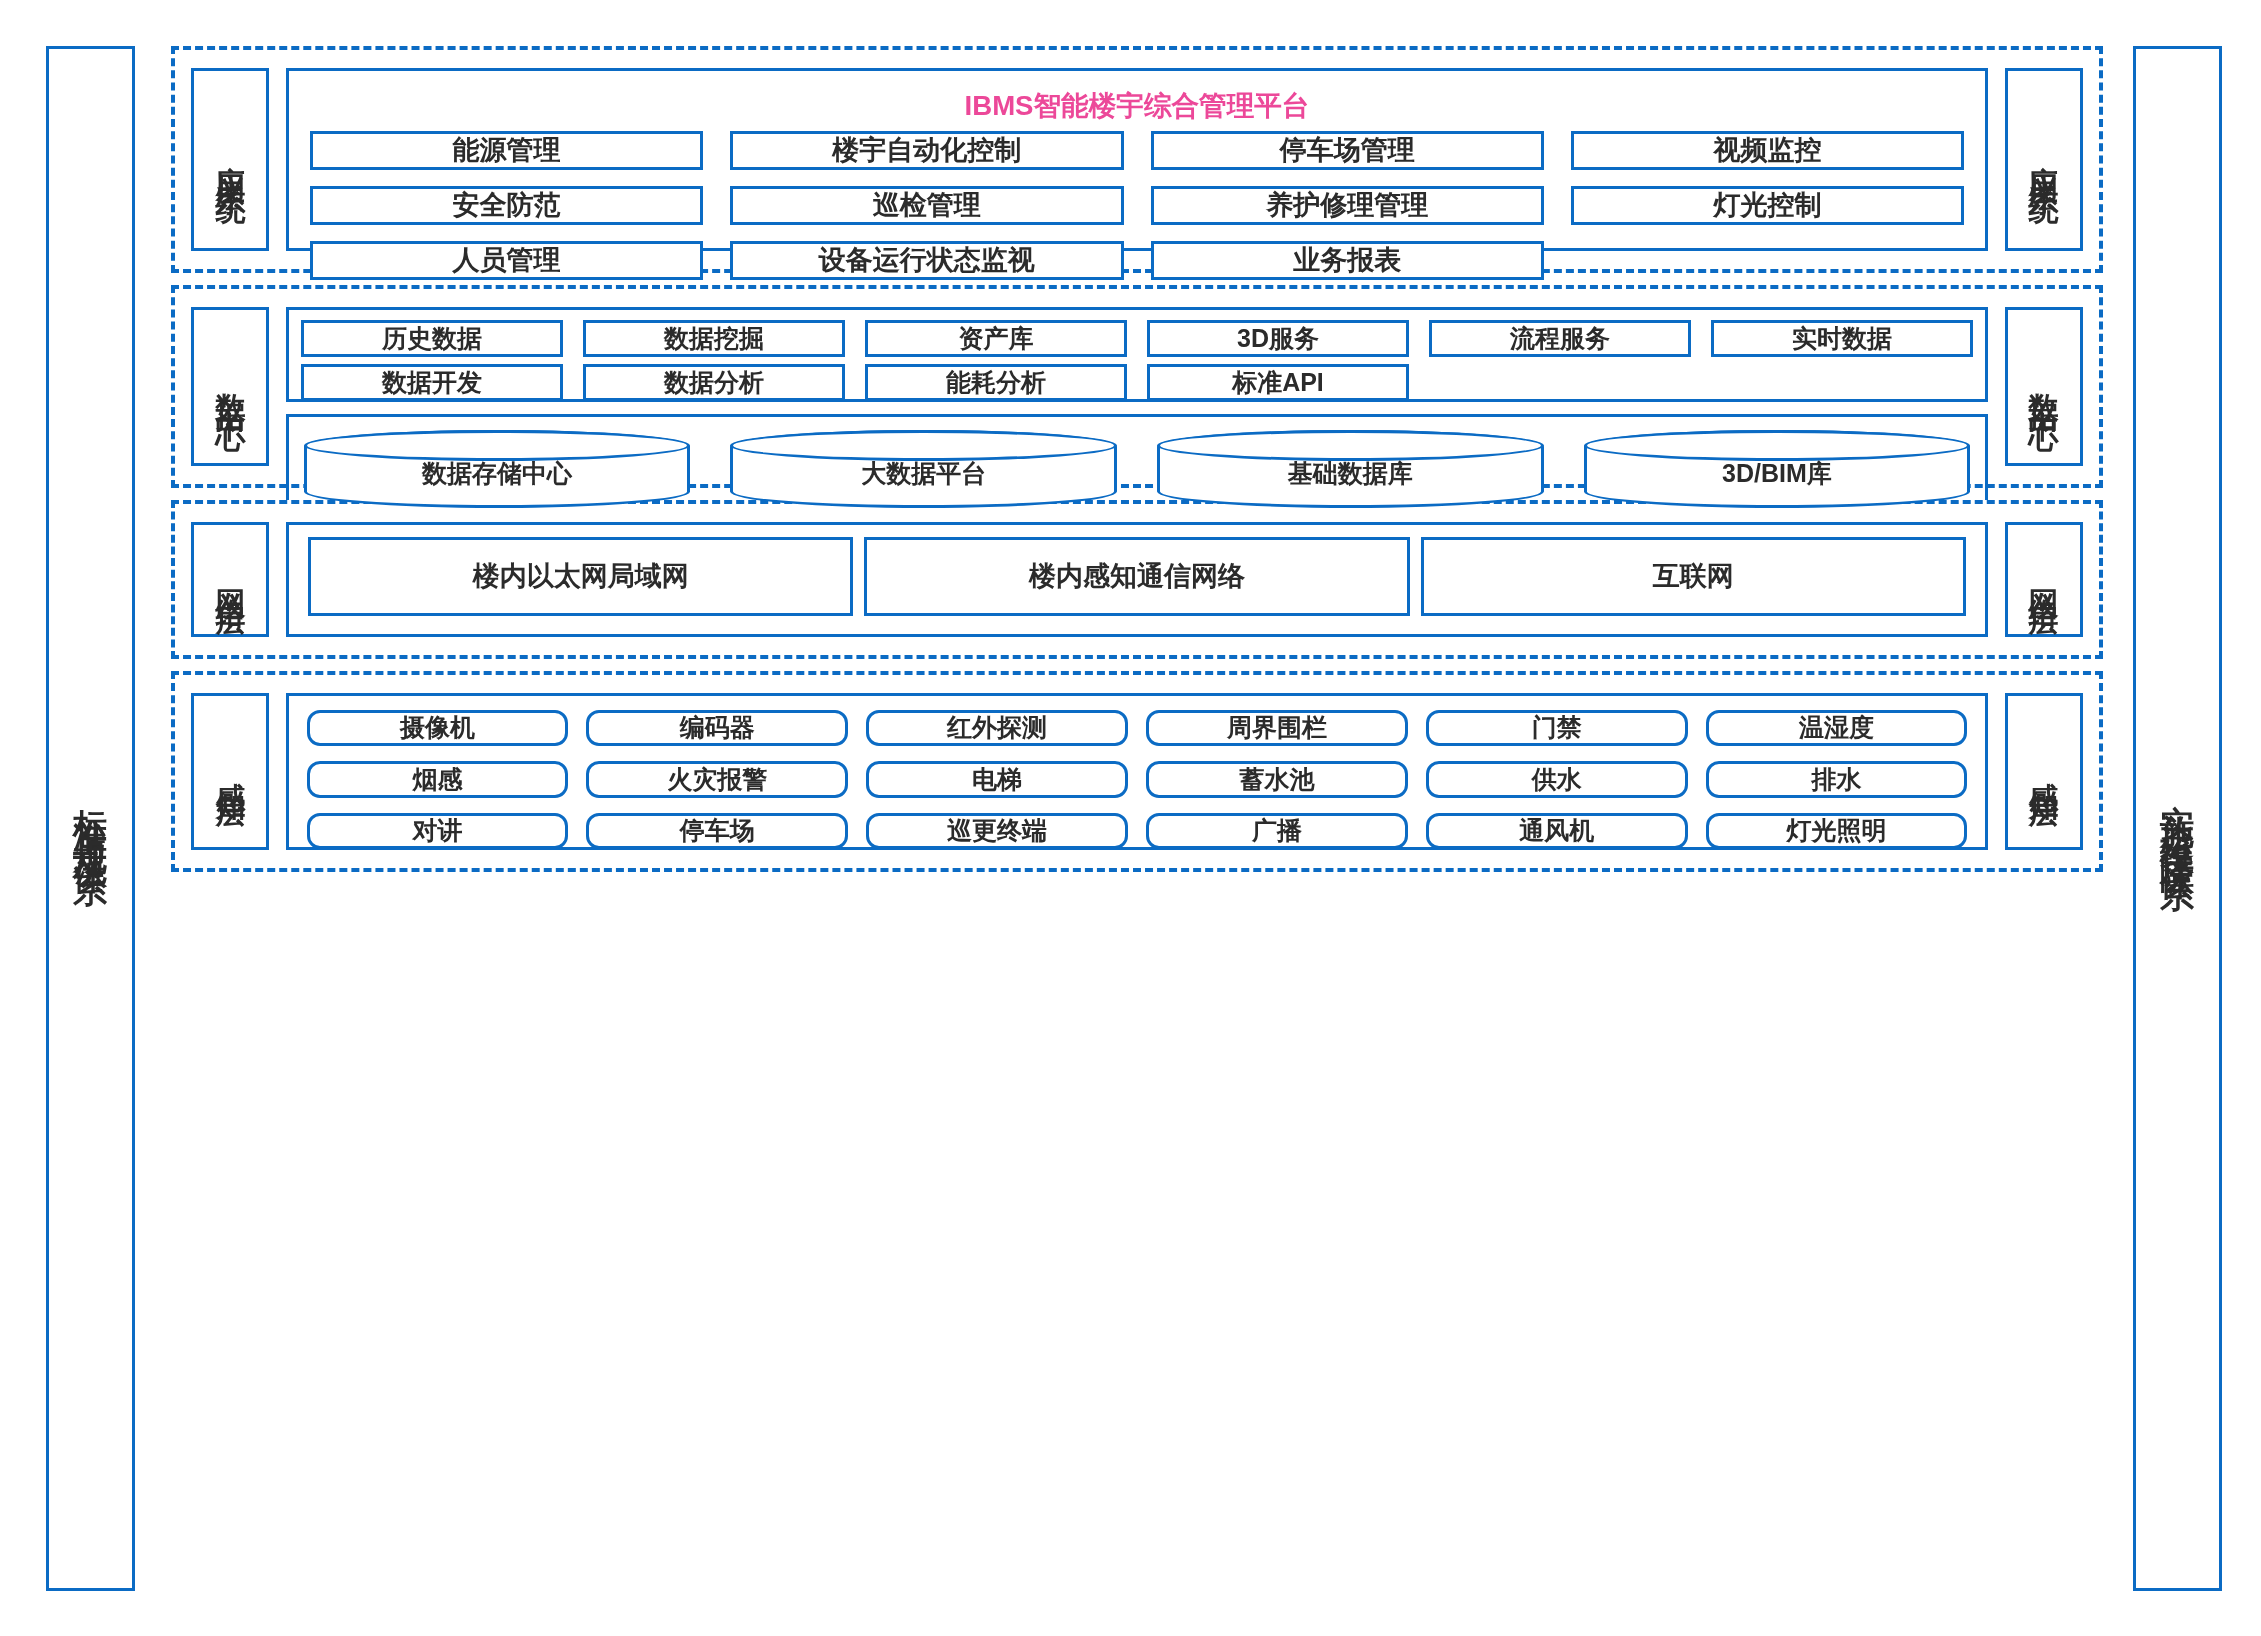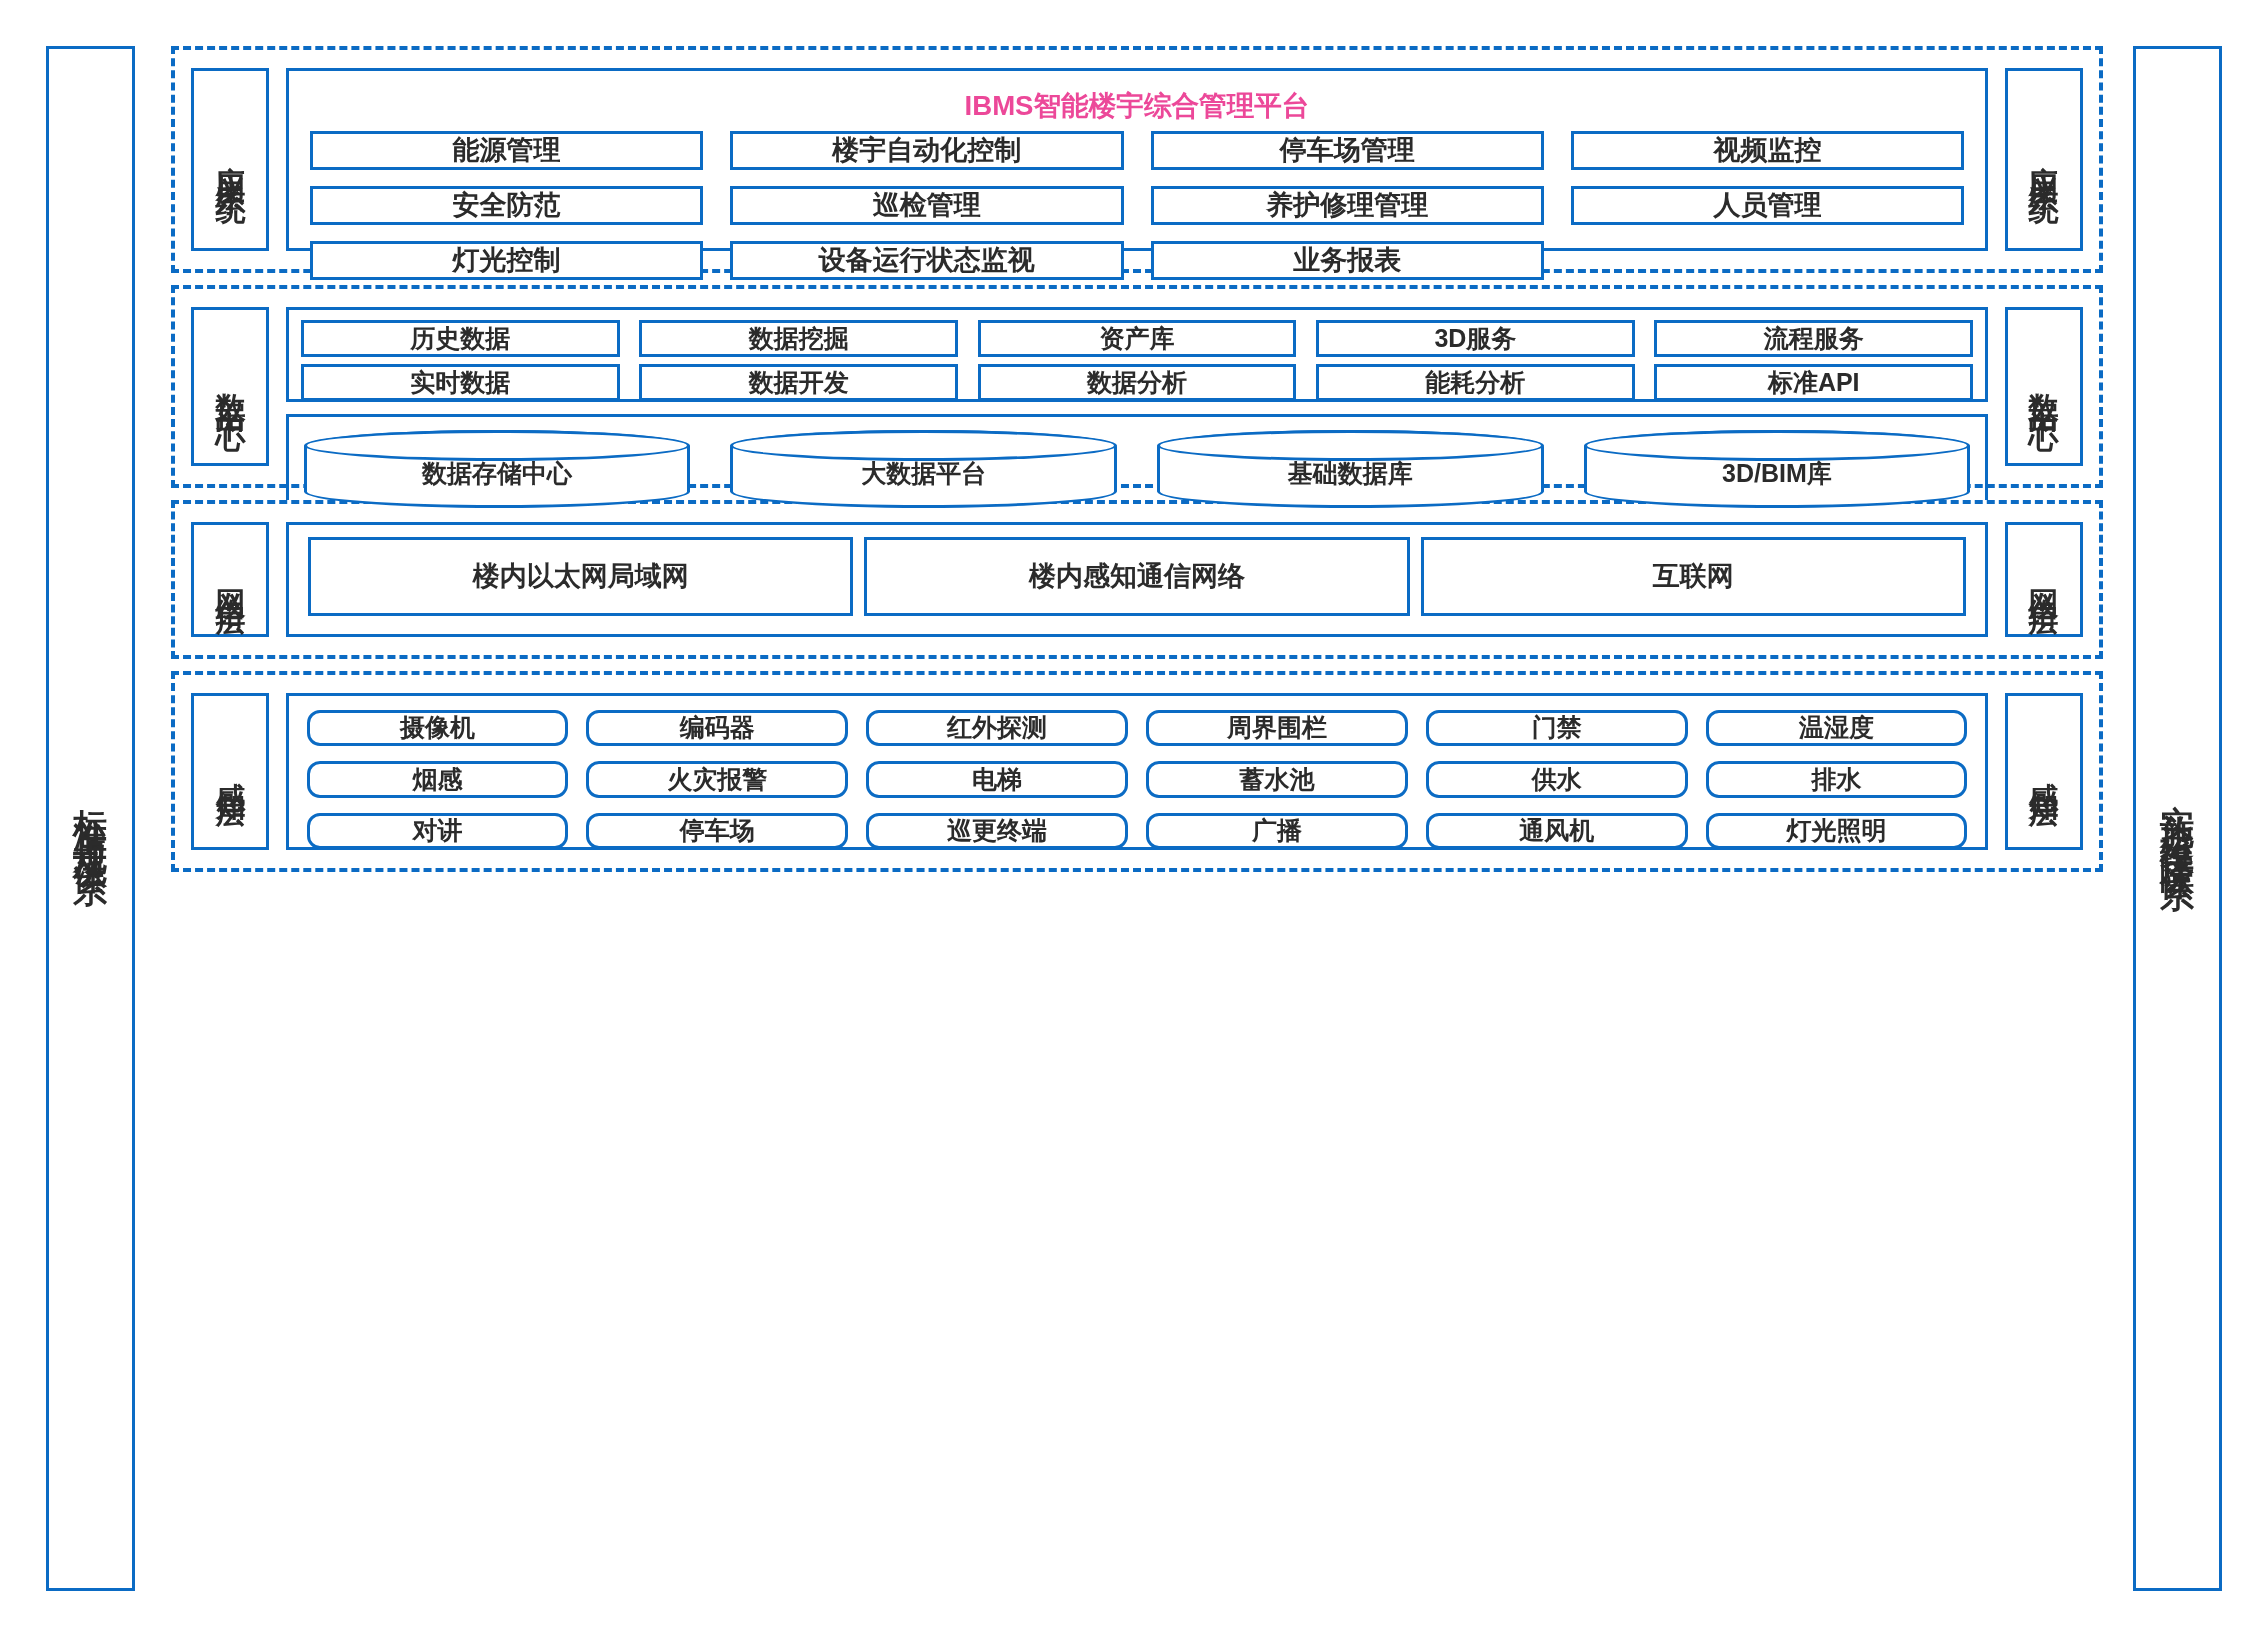--- a/index.html
+++ b/index.html
@@ -138,21 +138,21 @@
     column-gap: 27px;
     row-gap: 16.4px;
     padding: 0 4.5px 3px 4.5px;
   }
   .grid-app .box { font-size: 27px; }
 
   
   .data-services {
     border: 3.7px solid #0b6bc4;
     display: grid;
-    grid-template-columns: repeat(5, 1fr);
+    grid-template-columns: repeat(6, 1fr);
     grid-template-rows: repeat(2, 1fr);
     column-gap: 19.4px;
     row-gap: 7.5px;
     padding: 10.4px 12px;
     flex: 0 0 auto;
     height: 95px;
   }
   .data-services .box { font-size: 25px; }
 
   .data-stores {
@@ -238,22 +238,22 @@
       <div class="panel">
         <div class="panel-title">IBMS智能楼宇综合管理平台</div>
         <div class="grid-app">
           <div class="box">能源管理</div>
           <div class="box">楼宇自动化控制</div>
           <div class="box">停车场管理</div>
           <div class="box">视频监控</div>
           <div class="box">安全防范</div>
           <div class="box">巡检管理</div>
           <div class="box">养护修理管理</div>
+          <div class="box">灯光控制</div>
           <div class="box">人员管理</div>
-          <div class="box">灯光控制</div>
           <div class="box">设备运行状态监视</div>
           <div class="box">业务报表</div>
         </div>
       </div>
 
       <div class="layer-label">
         <div class="layer-label-text">应用系统</div>
       </div>
     </div>
 

